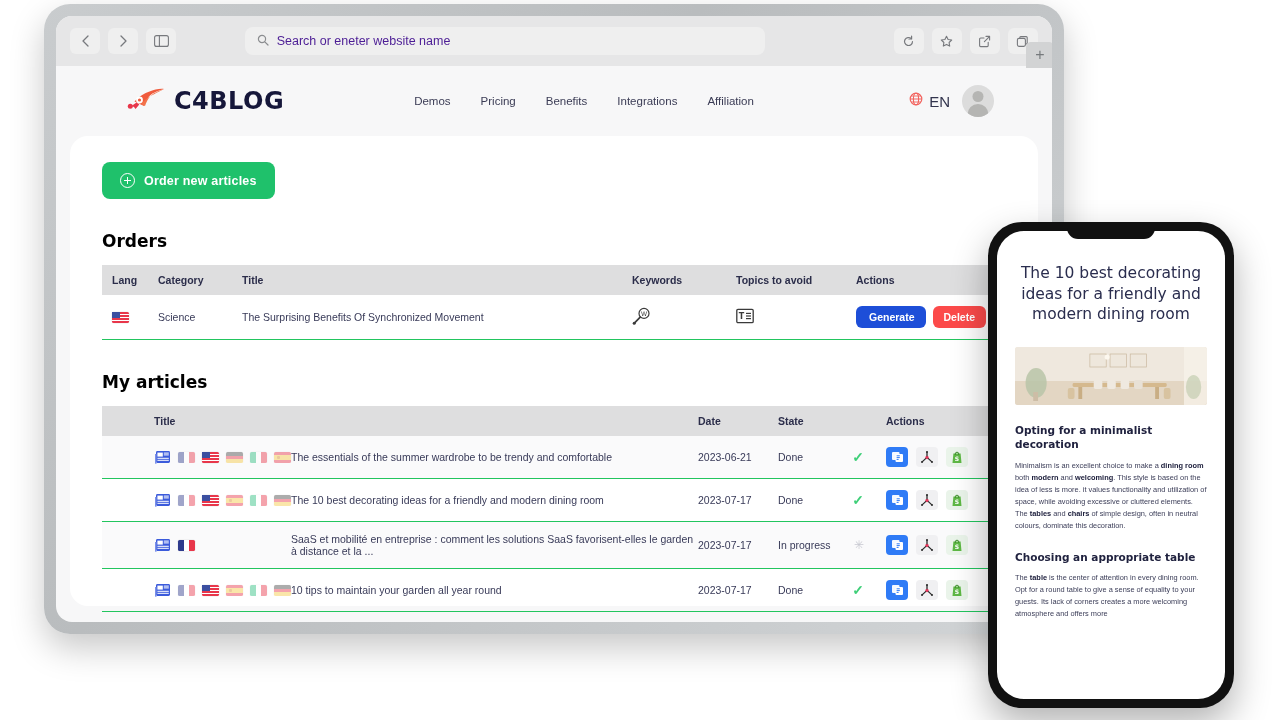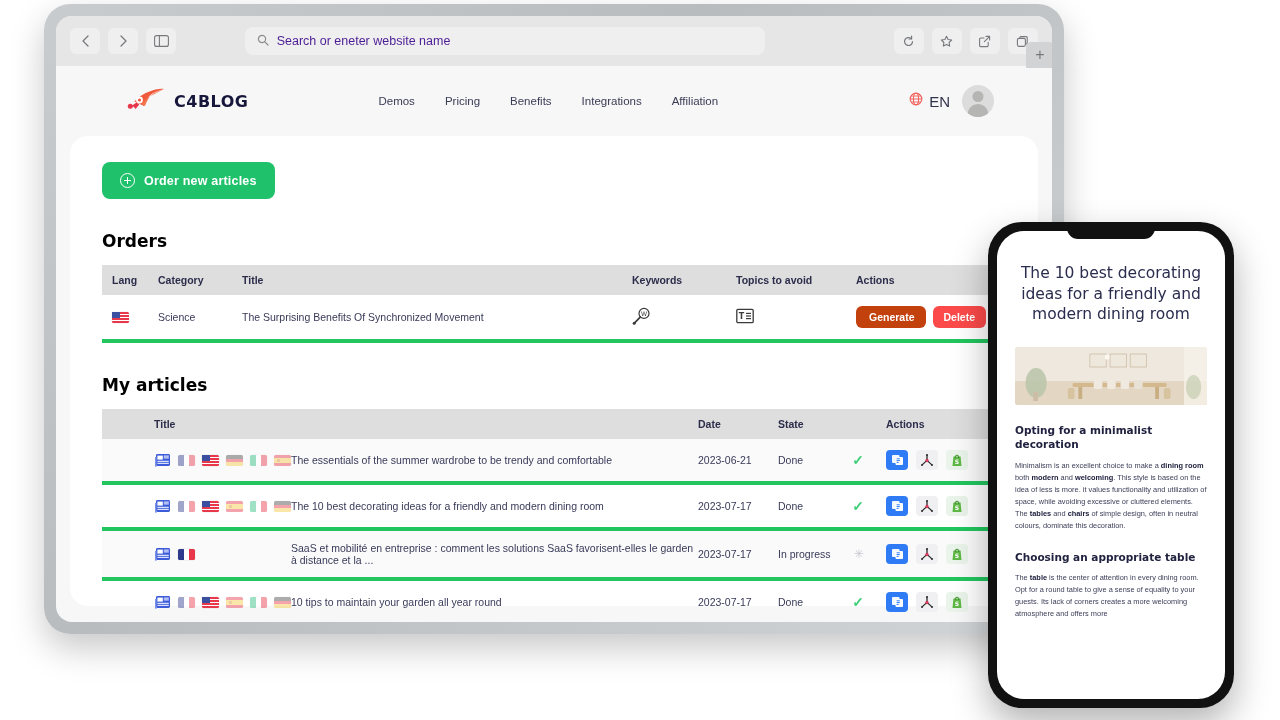--- a/index.html
+++ b/index.html
@@ -65,21 +65,21 @@
 
   
   #site-header {
     height: 70px; background: #f7f7f8;
     display: flex; align-items: center;
     padding: 0 58px 0 70px;
   }
   #logo-wrap { display: flex; align-items: center; gap: 8px; }
   #logo-text {
     font-family: "DejaVu Sans", sans-serif;
-    font-size: 16px; font-weight: 700; letter-spacing: .5px;
+    font-size: 24px; font-weight: 700; letter-spacing: .5px;
     color: #16173a;
   }
   #main-nav { display: flex; gap: 30px; margin-left: 130px; }
   .nav-link { font-size: 11.5px; color: #3b3c55; cursor: pointer; text-decoration: none; }
   #header-right { margin-left: auto; display: flex; align-items: center; gap: 12px; }
   #lang-sel { display: flex; align-items: center; gap: 6px; cursor: pointer; }
   #lang-code { font-size: 15px; color: #32344d; }
   #avatar {
     width: 32px; height: 32px; border-radius: 50%;
     background: #dcdcdc; position: relative; overflow: hidden;
@@ -133,21 +133,21 @@
   table { width: 100%; border-collapse: collapse; }
   thead tr { background: #dededf; margin-top: 28px; }
   th {
     text-align: left; font-size: 10.5px; font-weight: 700;
     color: #2b2d4a; padding: 9px 0 9px 0;
   }
   td {
     font-size: 10.5px; color: #383a58;
     padding: 11px 0; vertical-align: middle;
   }
-  tbody tr { border-bottom: 4px solid #22c55e; }
+  tbody tr { border-bottom: 1px solid #22c55e; }
   tbody tr.zebra { background: #fafafb; }
 
   
   #orders-table th.c-lang, #orders-table td.c-lang { width: 56px; padding-left: 10px; }
   #orders-table th.c-cat,  #orders-table td.c-cat  { width: 84px; }
   #orders-table th.c-title,#orders-table td.c-title{ }
   #orders-table th.c-kw,   #orders-table td.c-kw   { width: 104px; }
   #orders-table th.c-av,   #orders-table td.c-av   { width: 120px; }
   #orders-table th.c-act,  #orders-table td.c-act  { width: 150px; }
 
@@ -203,21 +203,21 @@
   .check { color: #3ecf78; font-size: 14px; font-weight: 700; }
   .spinner { color: #c9cad2; font-size: 12px; }
 
   .pill {
     display: inline-flex; align-items: center; justify-content: center;
     border-radius: 6px; padding: 5px 11px;
     font-size: 10.5px; font-weight: 600; color: #fff;
     border: none; cursor: pointer;
     font-family: "Liberation Sans", sans-serif;
   }
-  .pill-generate { background: #c2410c; padding-left: 13px; }
+  .pill-generate { background: #1d4ed8; padding-left: 13px; }
   .pill-delete   { background: #fc4a4a; }
 
   
   #phone {
     position: absolute; left: 988px; top: 222px;
     width: 246px; height: 486px;
     background: #111;
     border-radius: 34px;
     padding: 9px;
     box-shadow: 0 16px 36px rgba(0,0,0,.3);

